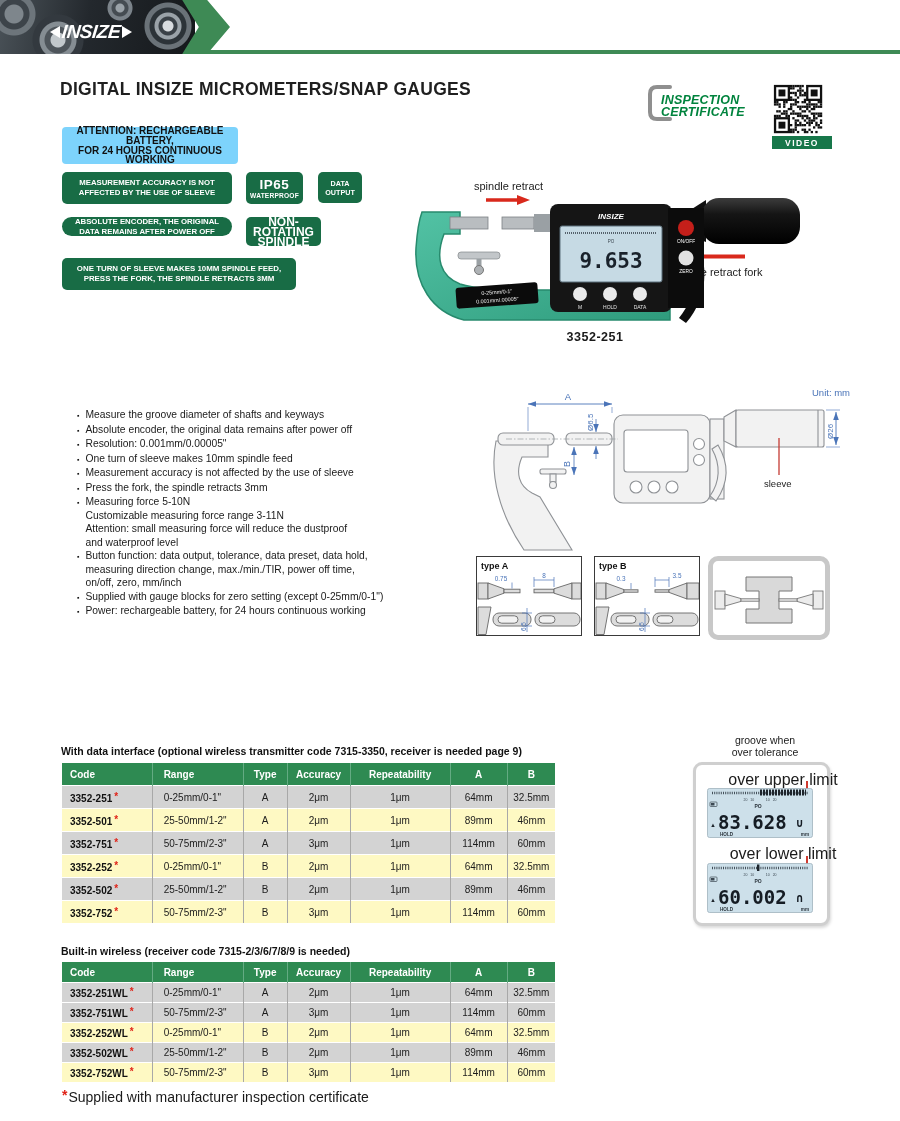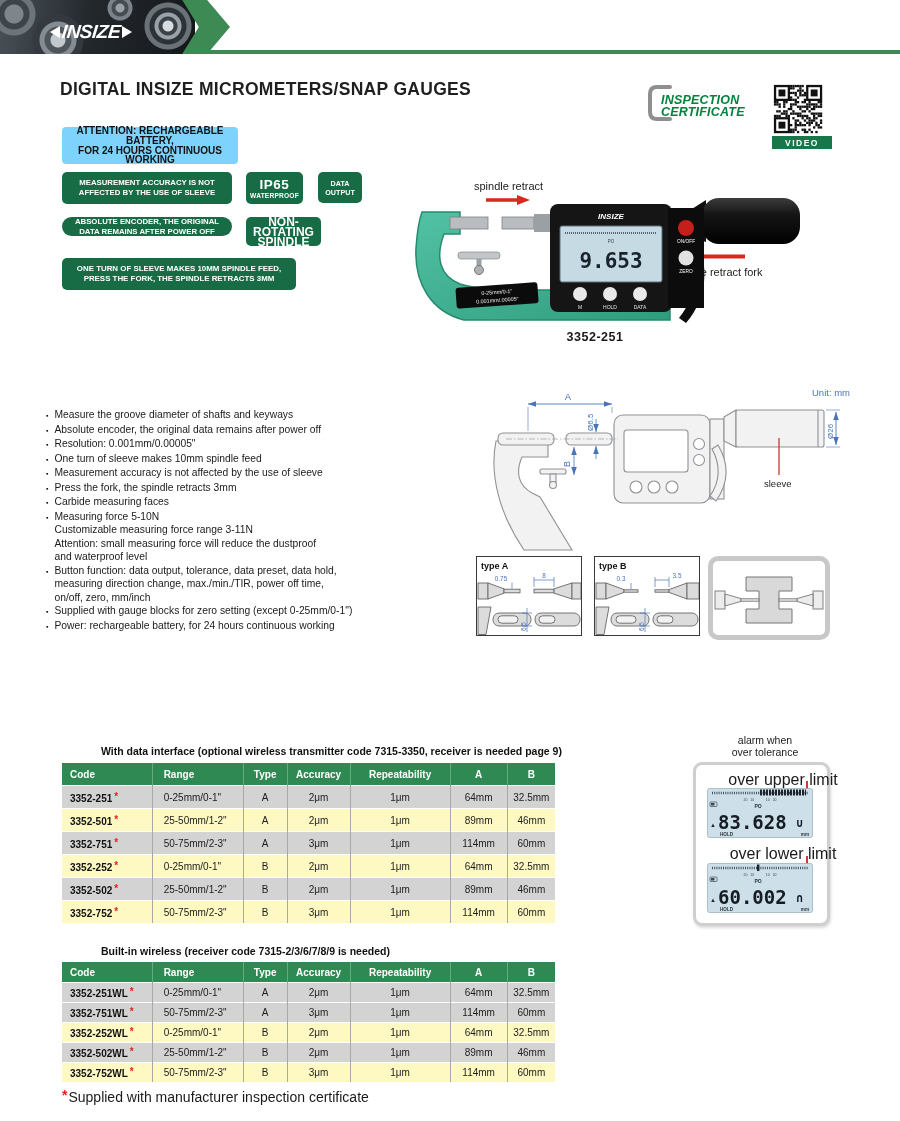--- a/index.html
+++ b/index.html
@@ -44,31 +44,31 @@
   .g3{left:318px;top:172px;width:44px;height:31px;font-size:7.2px;line-height:9px;}
   .g4{left:62px;top:217px;width:170px;height:19px;font-size:7.8px;line-height:10px;border-radius:11px;}
   .g5{left:246px;top:217px;width:75px;height:29px;font-size:12px;line-height:10px;}
   .g6{left:62px;top:258px;width:234px;height:32px;font-size:7.9px;line-height:10.5px;}
 
   
   .ann{font-size:11px;color:#222;}
   .model-label{left:540px;top:330px;width:110px;text-align:center;font-size:12.5px;font-weight:bold;color:#1a1a1a;letter-spacing:0.5px;}
 
   
-  .bullets{left:46px;top:408px;width:402px;}
+  .bullets{left:77px;top:408px;width:402px;}
   .bullet-item{display:flex;font-size:10.3px;line-height:13.5px;color:#1a1a1a;}
   .bullet-item .sq{font-size:7px;margin:1px 6px 0 0;flex:0 0 auto;}
   .bullet-item .bt{white-space:pre-line;}
 
   
   .tbox{background:#fff;border:1.2px solid #3a3a3a;}
   .appbox{left:708px;top:556px;width:122px;height:84px;background:#fff;border:5px solid #c8c8c8;border-radius:10px;box-sizing:border-box;}
 
   
-  .tbl-title{font-size:10.5px;font-weight:bold;color:#111;margin-left:40px;}
+  .tbl-title{font-size:10.5px;font-weight:bold;color:#111;}
   .spec-wrap table{border-collapse:collapse;table-layout:fixed;width:493px;font-size:10px;}
   .spec-wrap th{background:#2e8a52;color:#fff;font-weight:bold;border-right:1px solid #64ab83;text-align:center;}
   .spec-wrap td{border-right:1px solid #a8a8a8;border-top:1px solid #fff;text-align:center;color:#1c1c1c;}
   .spec-wrap th:last-child,.spec-wrap td:last-child{border-right:none;}
   .spec-wrap th.c0,.spec-wrap td.c0{text-align:left;padding-left:8px;margin-left:12px;}
   .spec-wrap th.c1,.spec-wrap td.c1{text-align:left;padding-left:11px;}
   .spec-wrap td.c0{font-weight:bold;color:#111;}
   .spec-wrap tr.odd td{background:#d3d3d3;}
   .spec-wrap tr.even td{background:#fef9c3;}
   .t1 th{height:20px;} .t1 td{height:20px;}
@@ -430,24 +430,20 @@
       <div class="bullet-item">
         <span class="sq">▪</span>
         <span class="bt">Measurement accuracy is not affected by the use of sleeve</span>
       </div>
       <div class="bullet-item">
         <span class="sq">▪</span>
         <span class="bt">Press the fork, the spindle retracts 3mm</span>
       </div>
       <div class="bullet-item">
         <span class="sq">▪</span>
-        <span class="bt">Carbide measuring faces</span>
-      </div>
-      <div class="bullet-item">
-        <span class="sq">▪</span>
         <span class="bt">Measuring force 5-10N
 Customizable measuring force range 3-11N
 Attention: small measuring force will reduce the dustproof
 and waterproof level</span>
       </div>
       <div class="bullet-item">
         <span class="sq">▪</span>
         <span class="bt">Button function: data output, tolerance, data preset, data hold,
 measuring direction change, max./min./TIR, power off time,
 on/off, zero, mm/inch</span>
@@ -609,21 +605,21 @@
             <td class="c2">B</td>
             <td class="c3">3μm</td>
             <td class="c4">1μm</td>
             <td class="c5">114mm</td>
             <td class="c6">60mm</td>
           </tr>
         </tbody>
       </table>
     </div>
 
-  <div class="abs alarm-caption pre">alarm when
+  <div class="abs alarm-caption pre">groove when
 over tolerance</div>
   <div class="abs alarm-box"></div>
   <div class="abs lim-label" style="left:723px;top:771px;">over upper limit</div>
   <div class="abs red-line" style="left:806px;top:781px;height:22px;"></div>
   <svg class="lcd" style="left:707px;top:788px;" viewBox="0 0 106 50">
     <rect x="0.5" y="0.5" width="105" height="49" rx="2" fill="#cde0ea" stroke="#9fb3bd" stroke-width="0.8"></rect>
     <line x1="5" y1="5" x2="101" y2="5" stroke="#44505a" stroke-width="2.4" stroke-dasharray="1,1.2"></line>
     <line x1="53" y1="4.5" x2="99" y2="4.5" stroke="#1d242b" stroke-width="6" stroke-dasharray="2,1"></line>
     <text x="53" y="12.5" text-anchor="middle" font-size="3.5" fill="#3c4852" xml:space="preserve">20   10            10   20</text>
     <rect x="3" y="14" width="7" height="4.5" rx="0.8" fill="none" stroke="#3c4852" stroke-width="0.7"></rect>

